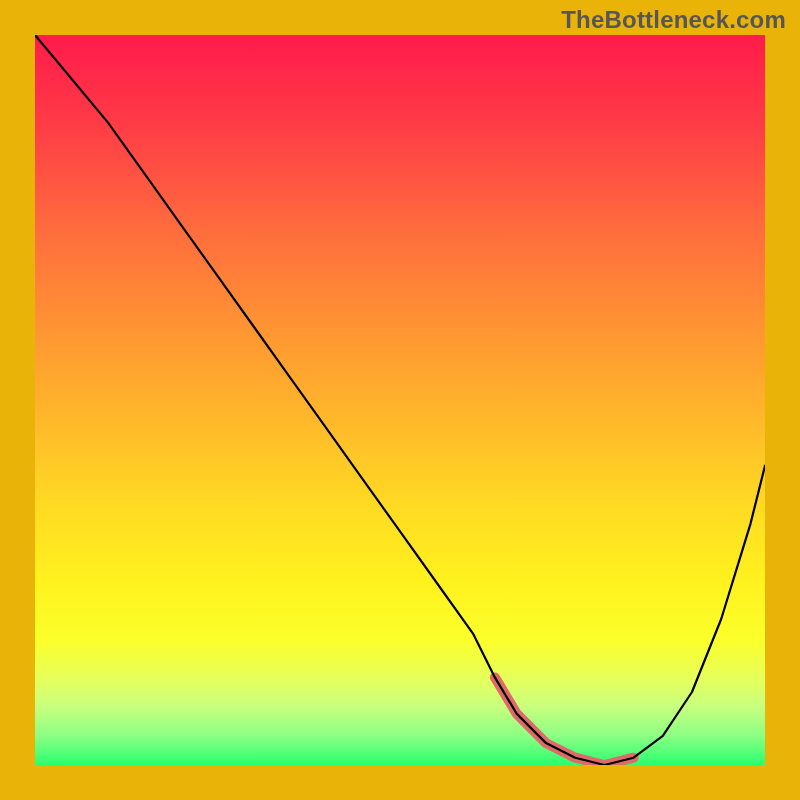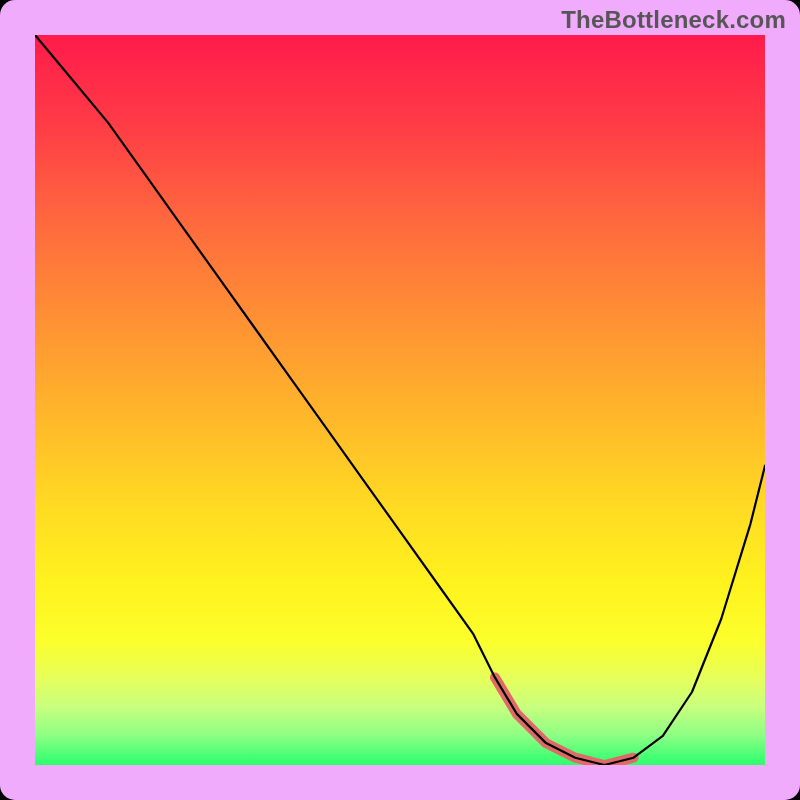--- a/index.html
+++ b/index.html
@@ -1,22 +1,21 @@
 <!DOCTYPE html>
 <html><head>
 <meta charset="utf-8">
 <style>
   * { margin: 0; padding: 0; box-sizing: border-box; }
   html, body { width: 800px; height: 800px; overflow: hidden; background: #000; }
   .frame {
     position: relative;
     width: 800px;
     height: 800px;
-    background: #f0abfc;
-    border-radius: 15px;
+    background: #eab308;
   }
   .watermark {
     position: absolute;
     top: 6px;
     right: 14px;
     font-family: Arial, Helvetica, sans-serif;
     font-size: 24px;
     font-weight: 600;
     color: #565656;
     letter-spacing: 0.2px;

